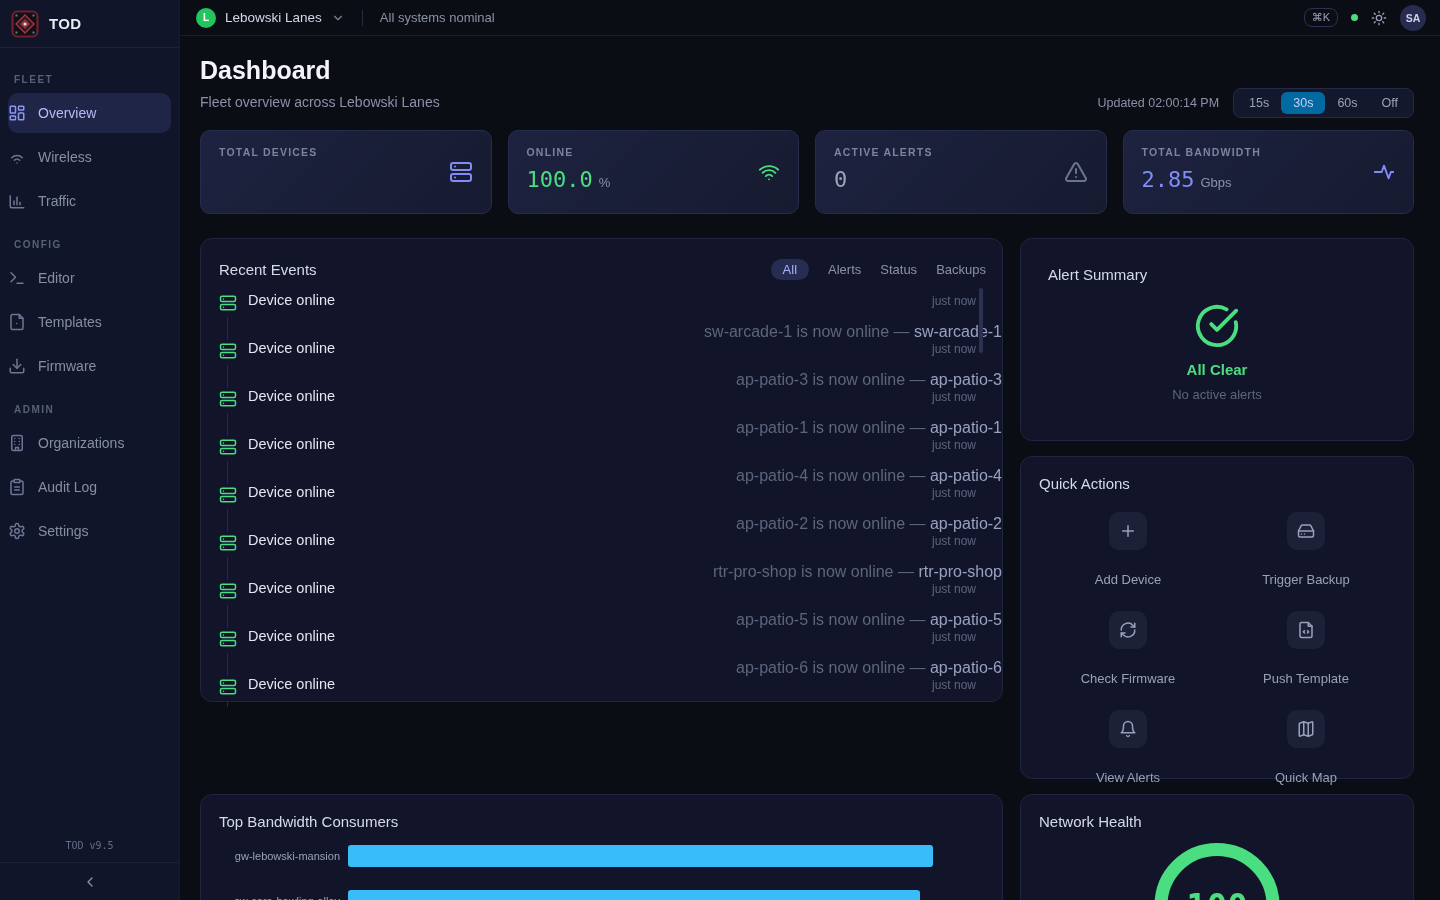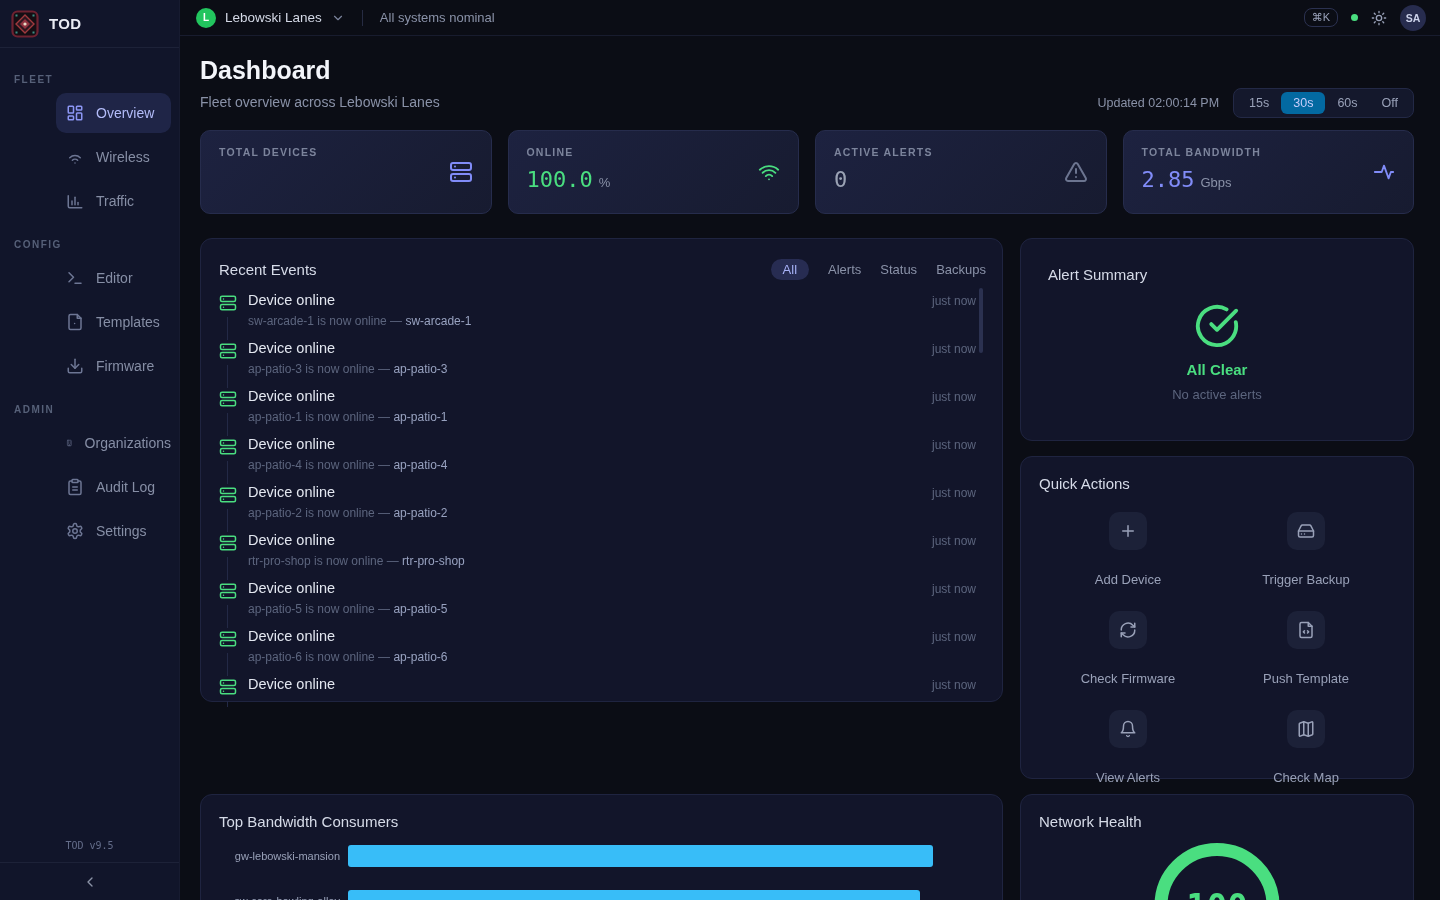--- a/index.html
+++ b/index.html
@@ -8,22 +8,22 @@
   .mono { font-family:"DejaVu Sans Mono","Liberation Mono",monospace; }
   svg { display:block; }
   .icon { stroke:currentColor; fill:none; stroke-width:2; stroke-linecap:round; stroke-linejoin:round; }
 
   
   .sidebar { position:fixed; left:0; top:0; width:180px; height:900px; background:#11152a; border-right:1px solid #171b30; }
   .side-brand { height:48px; display:flex; align-items:center; gap:10px; padding-left:11px; border-bottom:1px solid #1d2238; }
   .brand-name { font-size:15px; font-weight:700; color:#e9ebf3; letter-spacing:.4px; }
   .side-nav { padding:8px; }
   .nav-section-label { margin:18px 6px 8px; font-size:10px; font-weight:700; letter-spacing:1.5px; color:#566078; }
-  .nav-item { height:40px; margin-bottom:4px; display:flex; align-items:center; gap:12px; padding-left:10px;
-    border-radius:10px; font-size:14px; color:#868ea5; cursor:pointer;margin-left:48px; }
+  .nav-item { height:40px; margin-bottom:4px; display:flex; align-items:center; gap:12px; 
+    border-radius:10px; font-size:14px; color:#868ea5; cursor:pointer; }
   .nav-item .icon { width:18px; height:18px; color:#6d7694; }
   .nav-item.active { background:#1f2547; color:#b3bcf9; }
   .nav-item.active .icon { color:#8c96f4; }
   .side-footer { position:absolute; bottom:0; left:0; right:0; }
   .version { text-align:center; font-size:10px; color:#646d8a; padding-bottom:11px; }
   .collapse-row { border-top:1px solid #1d2238; height:38px; display:flex; align-items:center; justify-content:center; color:#8b93a7; cursor:pointer; }
 
   
   .topbar { position:absolute; left:180px; right:0; top:0; height:36px; display:flex; align-items:center;
     padding:0 14px 0 16px; border-bottom:1px solid #181c2e; }
@@ -70,21 +70,21 @@
   .events-head { display:flex; align-items:center; justify-content:space-between; padding:20px 16px 12px 18px; }
   .tabs { display:flex; align-items:center; gap:19px; font-size:13px; color:#8a92a8; }
   .tab { cursor:pointer; }
   .tab.active { background:#272c52; color:#a8b2f7; padding:3px 12px; border-radius:999px; }
   .events-list { position:relative; margin:0 0 0 18px; height:415px; overflow:hidden; }
   .event-row { position:relative; height:48px; }
   .event-icon { position:absolute; left:0; top:2px; color:#4ade80; }
   .event-line { position:absolute; left:8px; top:25px; width:1px; height:23px; background:#232946; }
   .event-main { margin-left:29px; }
   .event-title { font-size:14.5px; font-weight:500; color:#e3e7f0; }
-  .event-sub { margin-top:6px; font-size:12px; color:#5c657e; }
+  .event-sub { margin-top:15px; font-size:16px; color:#5c657e;text-align:right; }
   .event-device { color:#98a2c0; }
   .event-time { position:absolute; right:26px; top:2px; font-size:12px; color:#5c657e; }
   .scroll-thumb { position:absolute; right:19px; top:49px; width:4px; height:65px; border-radius:2px; background:#2b3150; }
 
   
   .alert-panel { left:820px; top:202px; width:394px; height:203px; padding:27px; }
   .alert-center { text-align:center; margin-top:20px; }
   .alert-center .icon { margin:0 auto; }
   .alert-status { font-size:15px; font-weight:700; color:#4ade80; margin-top:12px; }
   .alert-detail { font-size:13px; color:#5c657e; margin-top:9px; }
@@ -523,21 +523,21 @@
         <div class="qa-label">View Alerts</div>
       </div>
       <div class="qa">
         <span class="qa-icon-btn">
             <svg class="icon" width="18" height="18" viewBox="0 0 24 24">
           <path d="m9 2.4-5.5 2a1 1 0 0 0-.5.9v15.3a1 1 0 0 0 1.3.9L9 19.6l6 2 5.5-2a1 1 0 0 0 .5-.9V3.4a1 1 0 0 0-1.3-.9L15 4.4l-6-2Z"></path>
           <path d="M9 2.4v17.2"></path>
               <path d="M15 4.4v17.2"></path>
             </svg>
           </span>
-        <div class="qa-label">Check Map</div>
+        <div class="qa-label">Quick Map</div>
       </div>
     </div>
   </section>
 
   <section class="panel bw-panel">
     <div class="panel-title">Top Bandwidth Consumers</div>
     <div class="bw-rows">
       <div class="bw-row">
         <span class="bw-label">gw-lebowski-mansion</span>
         <span class="bw-track">

